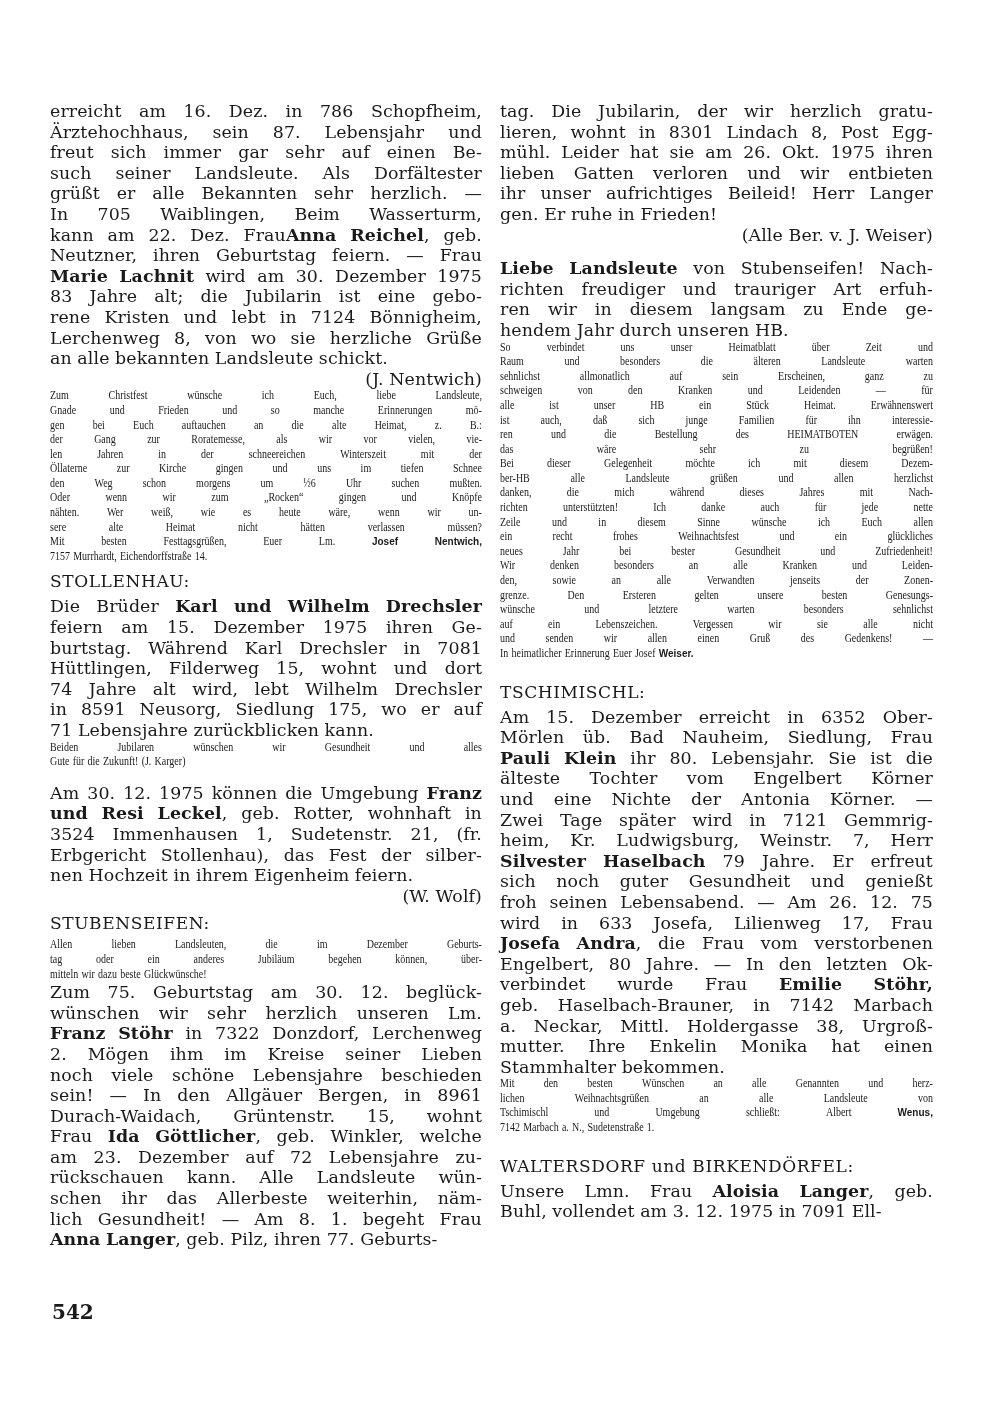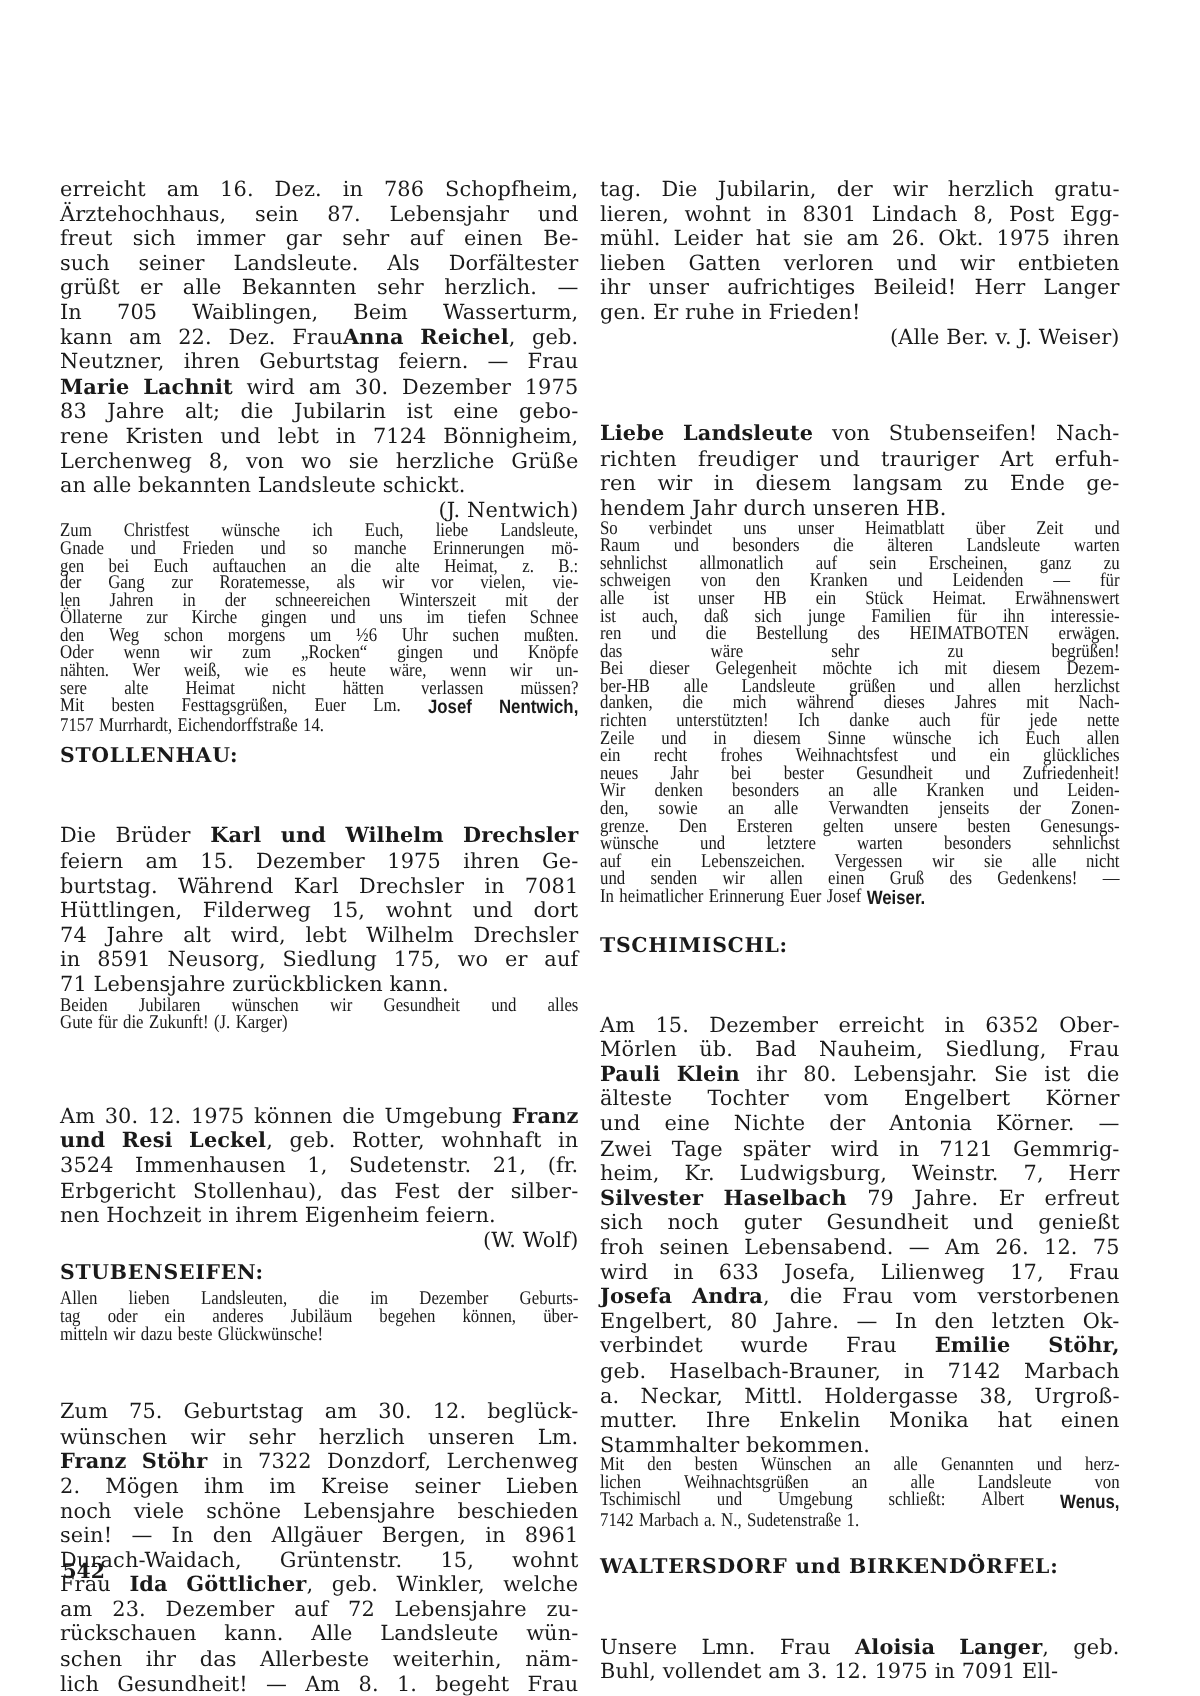--- a/index.html
+++ b/index.html
@@ -4,28 +4,28 @@
 <style>
   html, body { margin: 0; padding: 0; background: #ffffff; }
   body { width: 1000px; height: 1413px; position: relative; overflow: hidden; color: #1a1a1a; }
   .col { position: absolute; top: 101px; width: 432px; }
   #col-left { left: 50px; }
   #col-right { left: 500px; width: 433px; }
   .line { white-space: nowrap; display: flex; justify-content: space-between; }
   .line.last { justify-content: flex-start; }
   .line.last .w { margin-right: 0.32em; }
   .line.right { justify-content: flex-end; text-align: right; }
-  .big { font-family: "DejaVu Serif", serif; font-size: 17.4px; line-height: 20.6px; letter-spacing: 0.1px; margin-top: 47px; }
-  .small { font-family: "Liberation Serif", serif; font-size: 14px; line-height: 14.6px; font-weight: normal; transform-origin: left; }
+  .big { font-family: "DejaVu Serif", serif; font-size: 17.4px; line-height: 20.6px; letter-spacing: 0.1px; }
+  .small { font-family: "Liberation Serif", serif; font-size: 10px; line-height: 14.6px; font-weight: normal; transform-origin: left; }
   .small .line { transform: scaleY(1.15); }
-  .heading { font-family: "DejaVu Serif", serif; font-weight: bold; font-size: 17px; letter-spacing: 0.6px; margin-top: 7px; margin-bottom: 5px; }
+  .heading { font-family: "DejaVu Serif", serif; font-weight: normal; font-size: 17px; letter-spacing: 0.6px; margin-top: 7px; margin-bottom: 5px; }
   .b { font-weight: bold; }
   .sb { font-family: "Liberation Sans", sans-serif; font-weight: bold; }
   .gap-m { height: 13px; }
-  .page-number { position: absolute; left: 52px; top: 1300px; font-family: "DejaVu Serif", serif; font-weight: bold; font-size: 17px; }
+  .page-number { position: absolute; left: 52px; top: 1300px; font-family: "DejaVu Serif", serif; font-weight: bold; font-size: 20px; }
 </style>
 </head>
 <body>
 
 <div id="col-left" class="col">
     <div class="big">
       <div class="line">
         <span class="w"><span>erreicht</span></span>
         <span class="w"><span>am</span></span>
         <span class="w"><span>16.</span></span>

